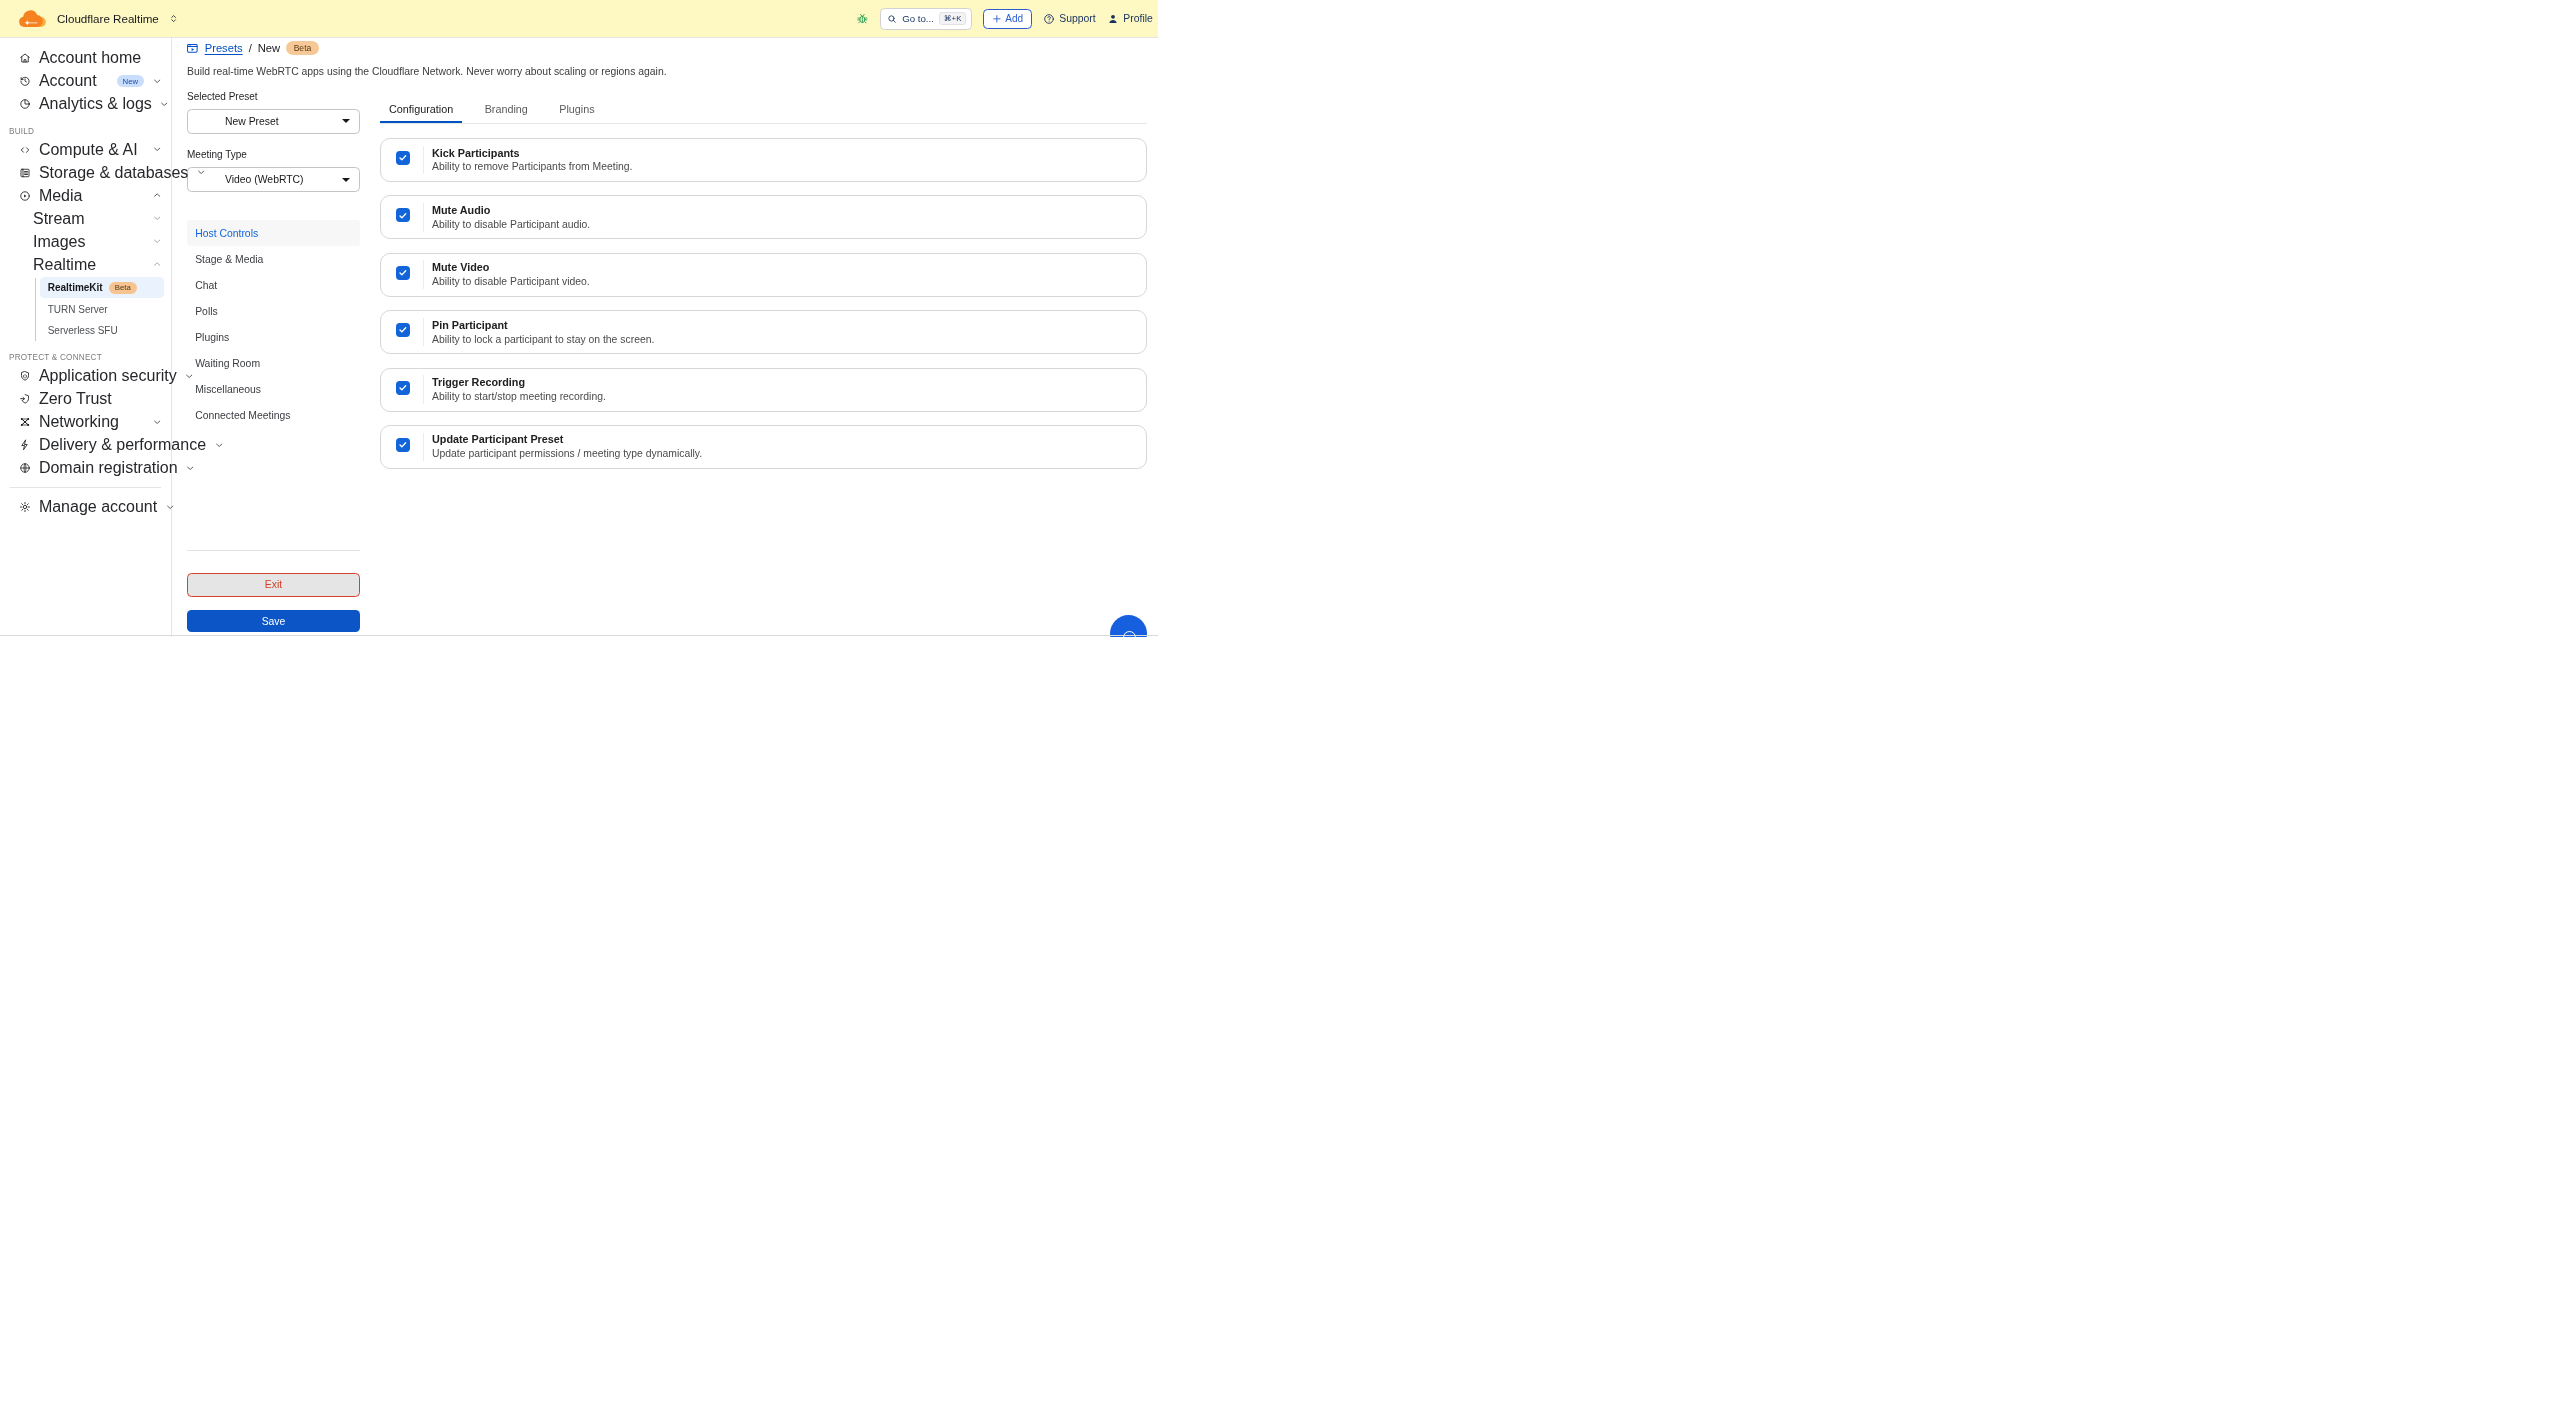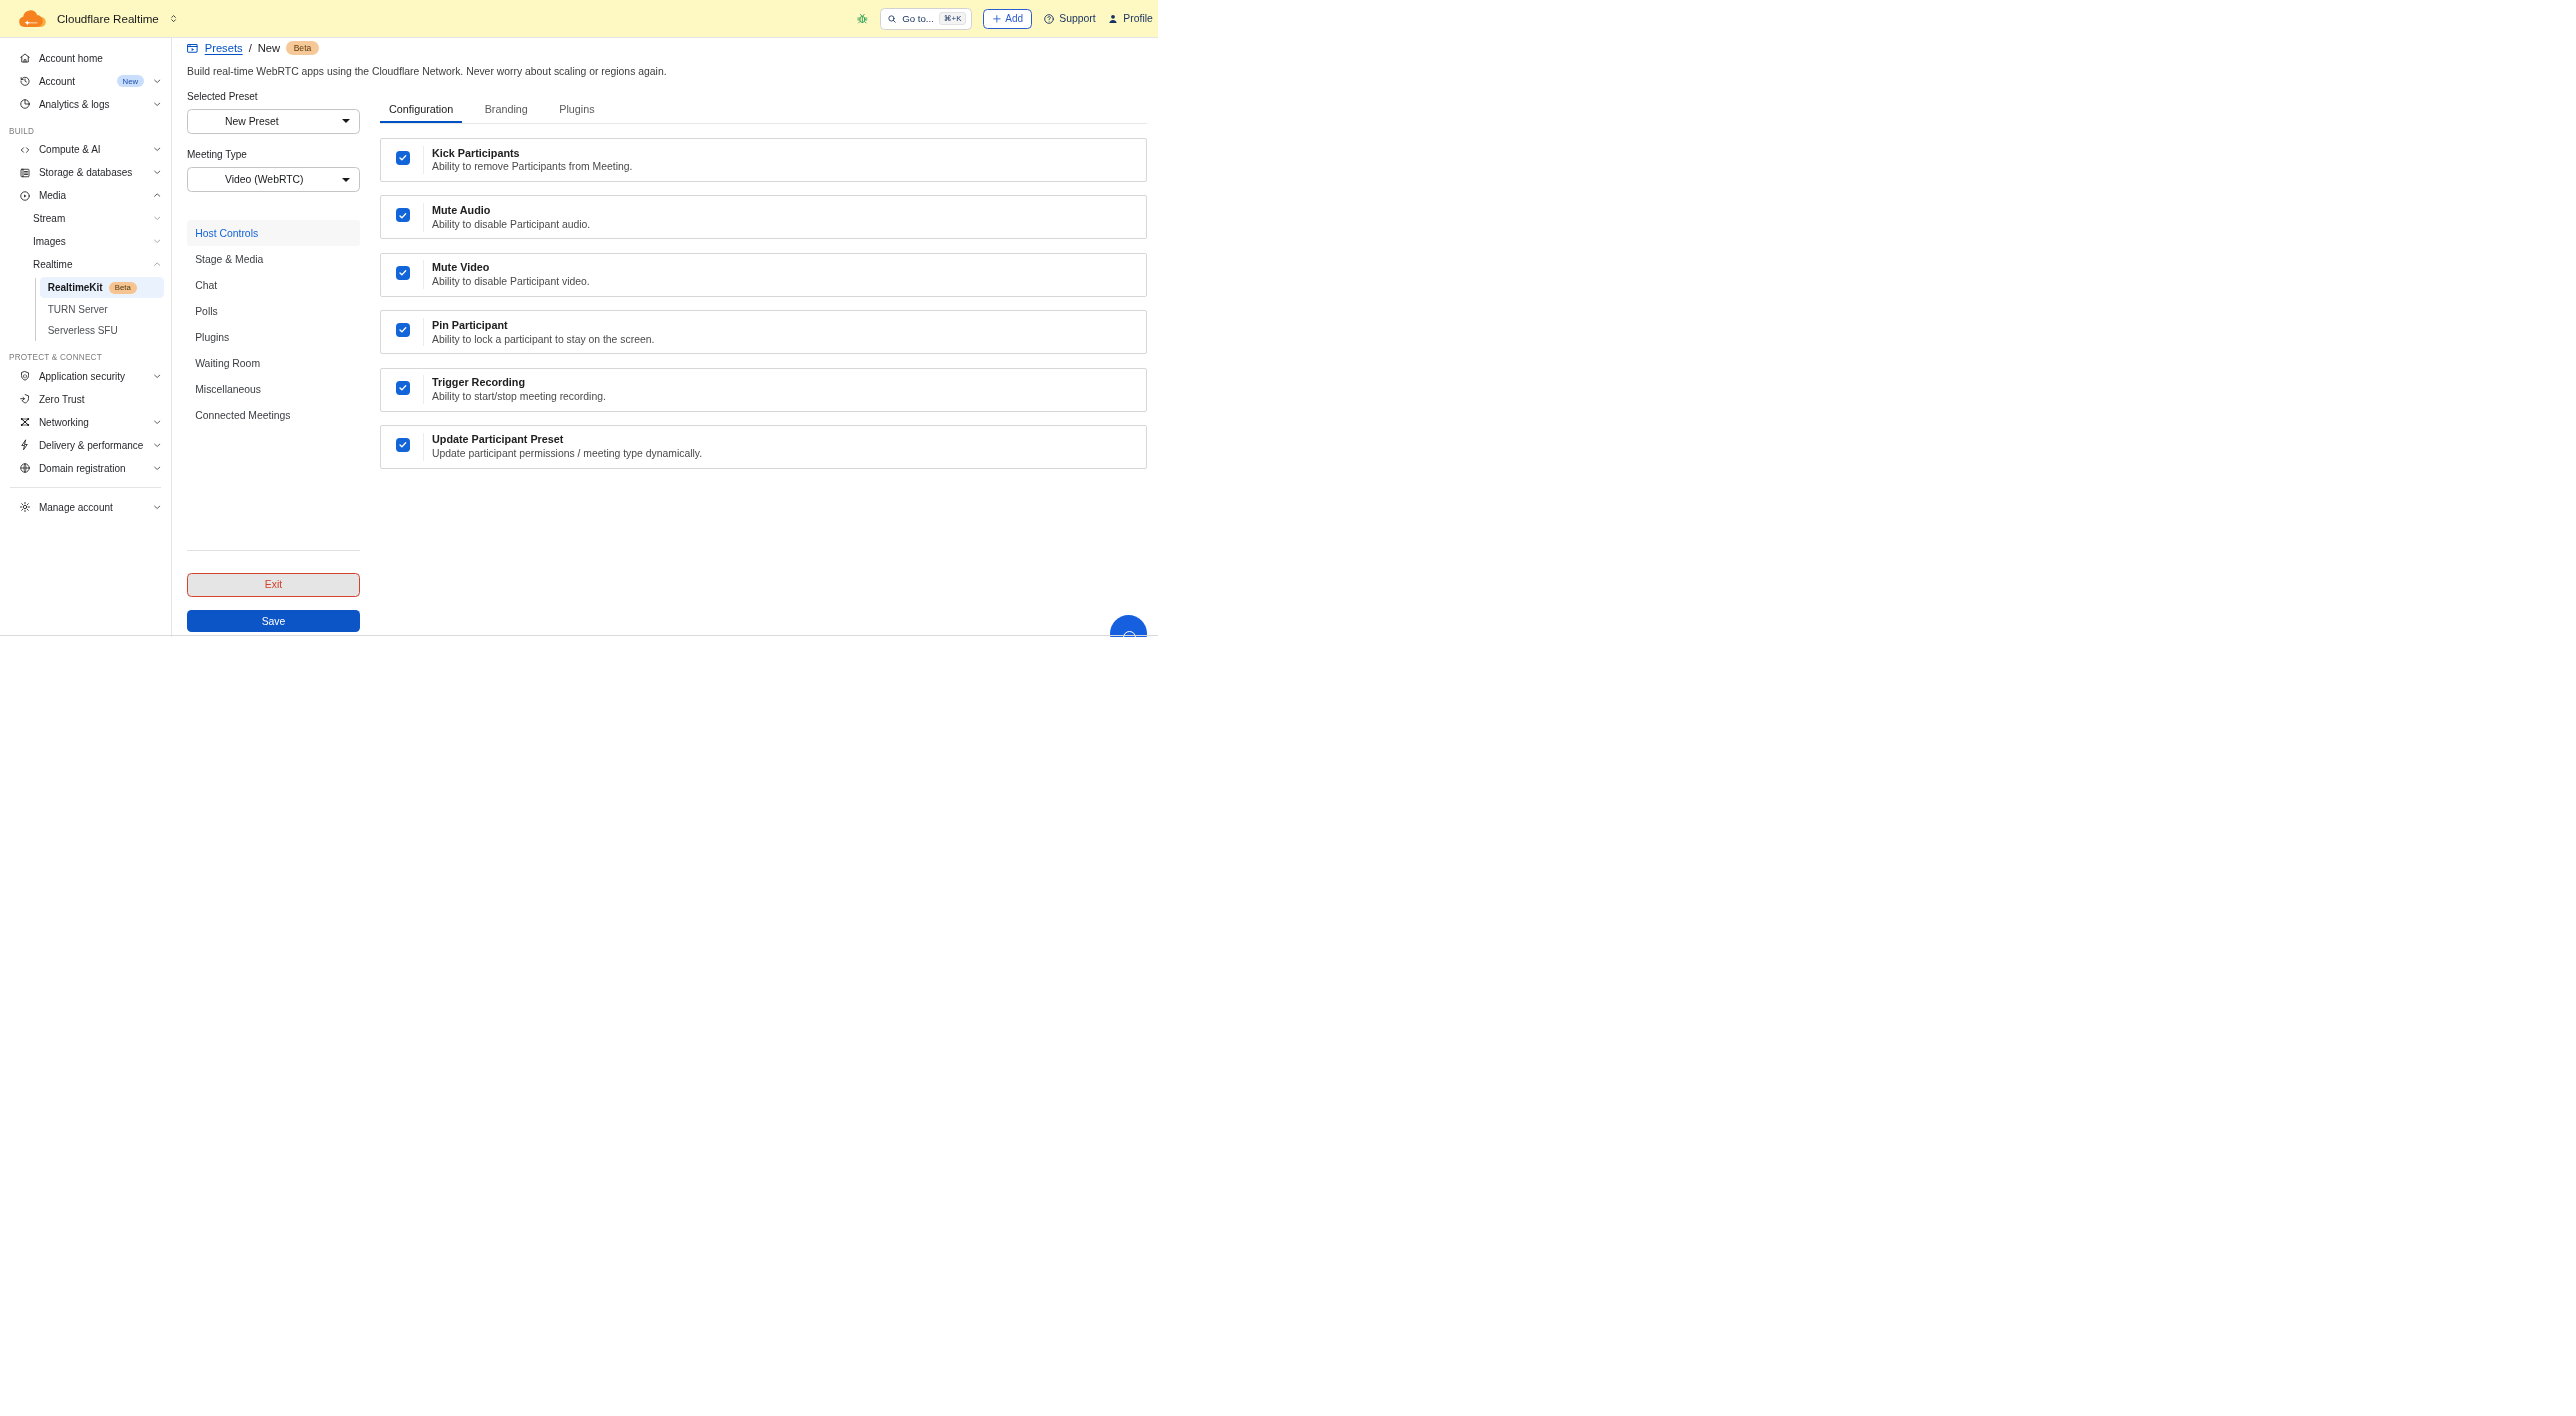--- a/index.html
+++ b/index.html
@@ -24,21 +24,21 @@
   .plus-ic{width:9.7px;height:9.7px;color:#2c5dcf;}
   .tb-link{display:flex;align-items:center;gap:4.5px;color:#16305f;font-size:10.4px;cursor:pointer;}
   .tb-ic{width:12px;height:12px;color:#16305f;}
 
   
   .sidebar{position:absolute;left:0;top:37px;bottom:0;width:172px;border-right:0.7px solid #e5e5e5;background:#fff;
            padding-top:9.7px;box-sizing:border-box;z-index:4;}
   .srow{display:flex;align-items:center;height:23px;padding:0 9px 0 19.4px;gap:7.5px;cursor:pointer;}
   .srow.sub{padding-left:33px;}
   .sicon{width:12px;height:12px;color:#1c1d1f;flex:none;}
-  .slabel{font-size:10px;color:#26272b;flex:1;white-space:nowrap;}
+  .slabel{font-size:16px;color:#26272b;flex:1;white-space:nowrap;}
   .chev{width:10.4px;height:10.4px;color:#43444a;flex:none;}
   .chev.gray{color:#9a9a9a;}
   .badge-new{background:#c9ddfc;color:#1d4fae;font-size:7.8px;padding:1.5px 6px;border-radius:6.7px;white-space:nowrap;}
   .sect{font-size:8.2px;color:#7c7c7c;margin:11.2px 0 2.2px 9px;letter-spacing:0.2px;}
   .subsub{position:relative;margin-left:35px;padding:0.7px 0;}
   .subsub:before{content:"";position:absolute;left:0;top:1.5px;bottom:1.5px;width:0.7px;background:#cbcbcb;}
   .ssrow{display:flex;align-items:center;height:21.6px;margin:0 6.7px 0 4.5px;padding:0 6px 0 8.2px;border-radius:4.5px;
          font-size:10px;color:#4e5055;gap:6px;cursor:pointer;white-space:nowrap;}
   .ssrow.active{background:#eaf2fe;color:#17181a;font-weight:700;}
   .badge-beta{background:#f6c490;color:#513815;font-size:7.8px;padding:1.5px 6px;border-radius:6.7px;font-weight:400;}
@@ -69,21 +69,21 @@
             display:flex;align-items:center;justify-content:center;font-size:10.4px;cursor:pointer;box-sizing:border-box;}
   .btn-save{margin-top:13.4px;height:22.4px;background:#0b55c6;color:#fff;border-radius:4.5px;
             display:flex;align-items:center;justify-content:center;font-size:10.4px;cursor:pointer;}
 
   
   .right-panel{position:absolute;left:380px;top:98px;width:767px;}
   .tabs{display:flex;gap:13.4px;border-bottom:0.7px solid #e8e8e8;height:26px;box-sizing:border-box;}
   .tab{padding:0 9px;font-size:10.8px;color:#5b5b5b;line-height:23px;border-bottom:2.2px solid transparent;cursor:pointer;}
   .tab.active{color:#191a1c;border-bottom-color:#0051c3;}
   .cards{margin-top:14px;}
-  .card{position:relative;height:42px;border:0.7px solid #d7d7d7;border-radius:2px;background:#fff;margin-bottom:13.4px;}
+  .card{position:relative;height:42px;border:0.7px solid #d7d7d7;border-radius:10px;background:#fff;margin-bottom:13.4px;}
   .cbx{position:absolute;left:15px;top:12px;width:14px;height:14px;border-radius:3.7px;background:#1264d9;
        display:flex;align-items:center;justify-content:center;cursor:pointer;}
   .card-divider{position:absolute;left:42px;top:6.7px;bottom:6.7px;width:0.7px;background:#ececec;}
   .ctitle{position:absolute;left:51px;top:7.5px;font-size:10.8px;font-weight:700;color:#202020;white-space:nowrap;}
   .cdesc{position:absolute;left:51px;top:22.4px;font-size:10.4px;color:#4a4a4a;white-space:nowrap;}
 
   
   .fab{position:absolute;left:1110px;top:615px;width:37px;height:37px;border-radius:50%;background:#1660e0;cursor:pointer;z-index:6;}
   .fab-ring{position:absolute;left:12.7px;top:15.7px;width:11.2px;height:11.2px;border:1.9px solid #fff;border-radius:50%;}
   .bottom-edge{position:absolute;left:0;right:0;top:635px;height:0.7px;background:#dadada;z-index:7;}

